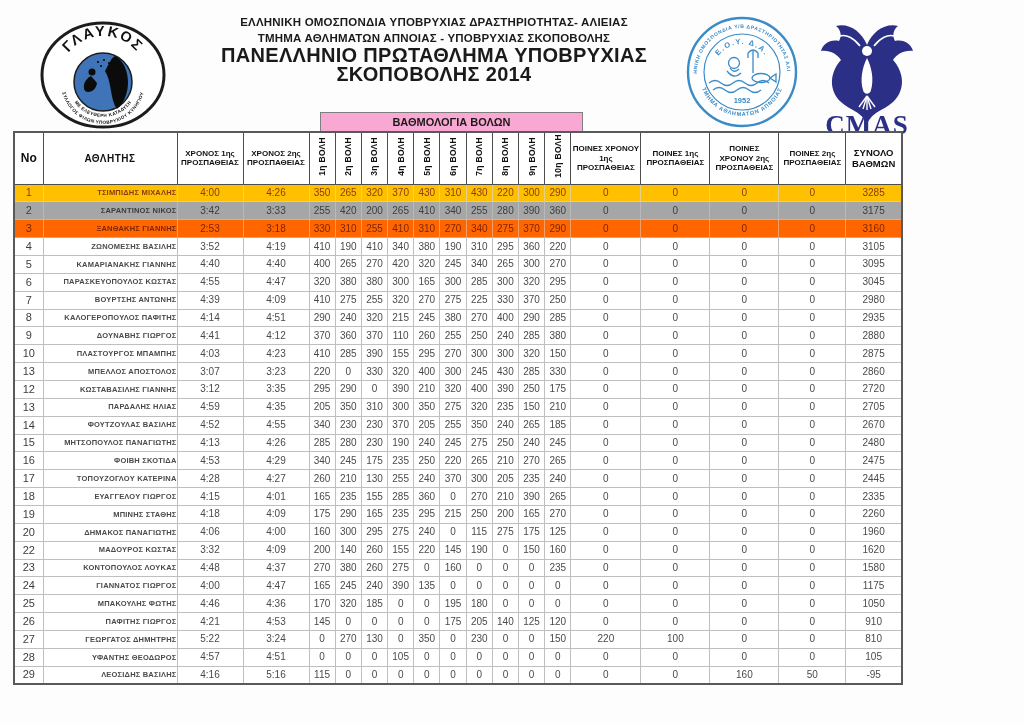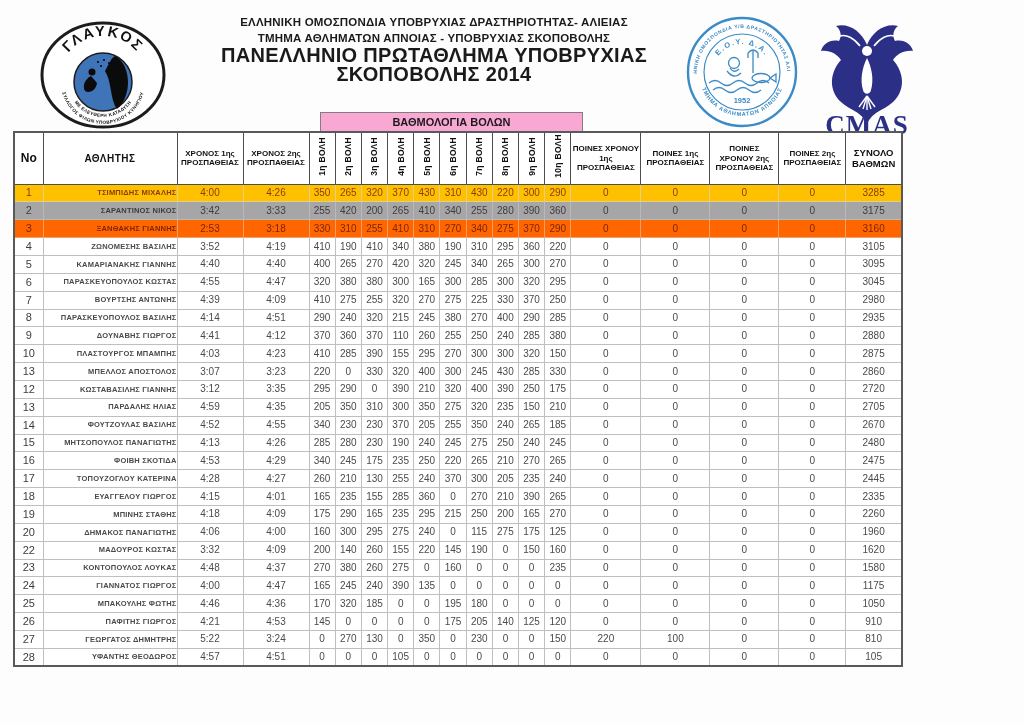--- a/index.html
+++ b/index.html
@@ -333,21 +333,21 @@
         <td class="shot">370</td>
         <td class="shot">250</td>
     <td class="pen">0</td>
     <td class="pen">0</td>
     <td class="pen">0</td>
     <td class="pen">0</td>
     <td class="total">2980</td>
   </tr>
       <tr>
     <td class="no">8</td>
-    <td class="name">ΠΑΡΑΣΚΕΥΟΠΟΥΛΟΣ ΒΑΣΙΛΗΣ</td>
+    <td class="name">ΚΑΛΟΓΕΡΟΠΟΥΛΟΣ ΠΑΦΙΤΗΣ</td>
     <td class="time">4:14</td>
     <td class="time">4:51</td>
     <td class="shot">290</td>
         <td class="shot">240</td>
         <td class="shot">320</td>
         <td class="shot">215</td>
         <td class="shot">245</td>
         <td class="shot">380</td>
         <td class="shot">270</td>
         <td class="shot">400</td>
@@ -751,14 +751,35 @@
         <td class="shot">0</td>
         <td class="shot">0</td>
         <td class="shot">0</td>
         <td class="shot">0</td>
     <td class="pen">0</td>
     <td class="pen">0</td>
     <td class="pen">0</td>
     <td class="pen">0</td>
     <td class="total">105</td>
   </tr>
+      <tr>
+    <td class="no">29</td>
+    <td class="name">ΛΕΟΣΙΔΗΣ ΒΑΣΙΛΗΣ</td>
+    <td class="time">4:16</td>
+    <td class="time">5:16</td>
+    <td class="shot">115</td>
+        <td class="shot">0</td>
+        <td class="shot">0</td>
+        <td class="shot">0</td>
+        <td class="shot">0</td>
+        <td class="shot">0</td>
+        <td class="shot">0</td>
+        <td class="shot">0</td>
+        <td class="shot">0</td>
+        <td class="shot">0</td>
+    <td class="pen">0</td>
+    <td class="pen">0</td>
+    <td class="pen">160</td>
+    <td class="pen">50</td>
+    <td class="total">-95</td>
+  </tr>
     </tbody>
 </table>
 
 </body></html>

